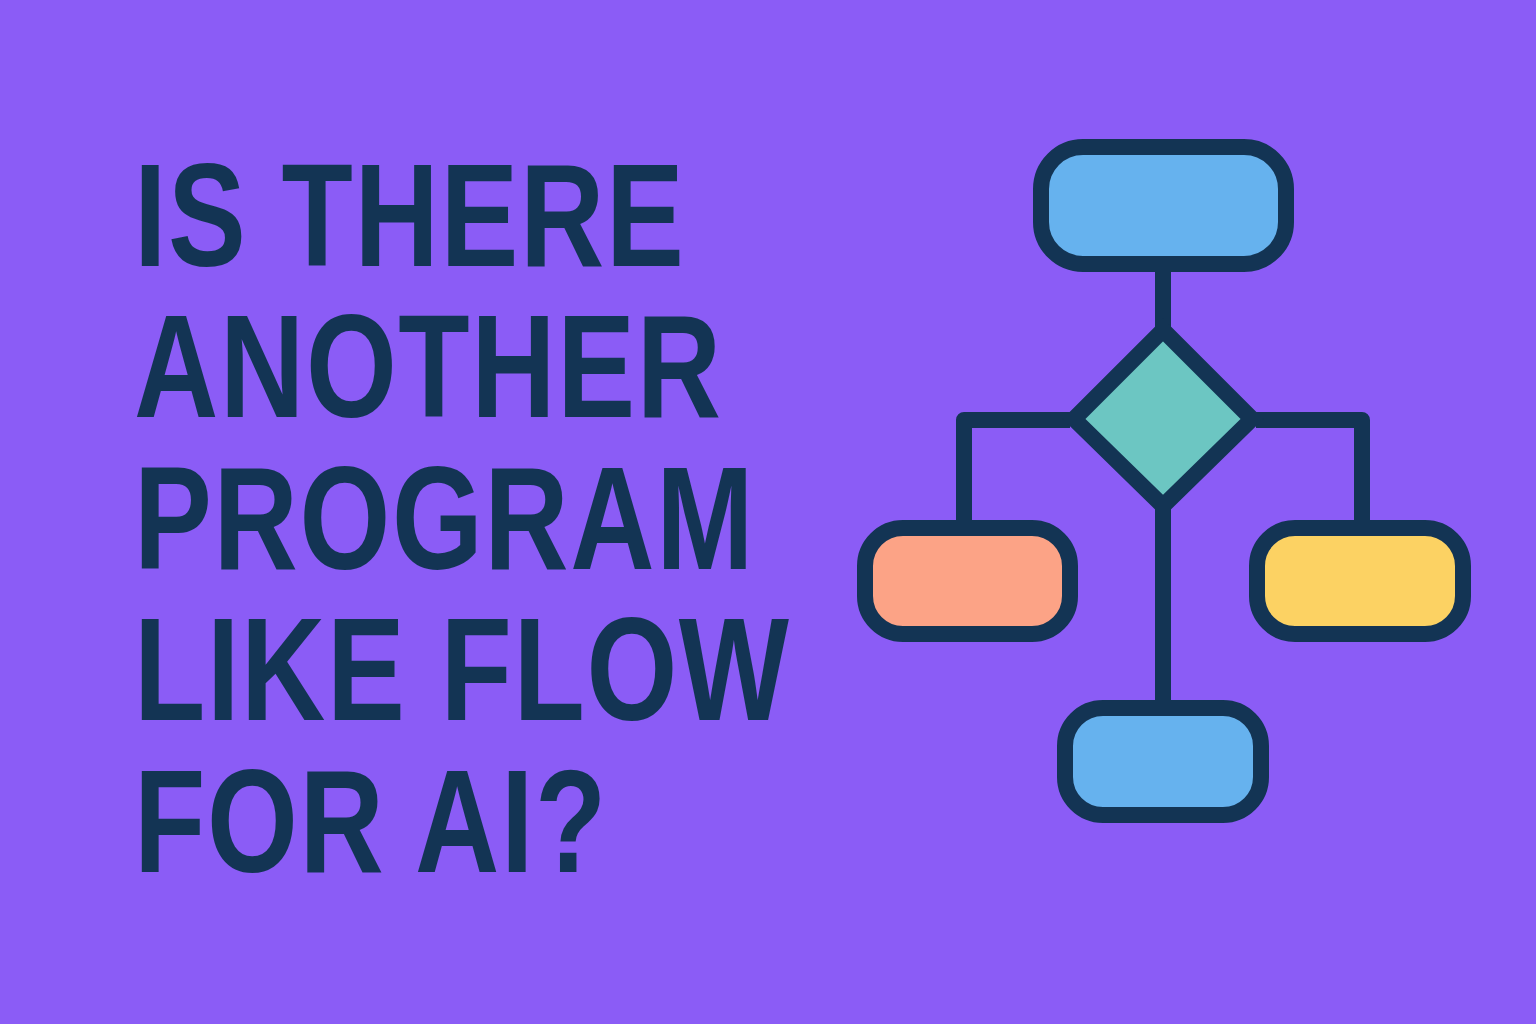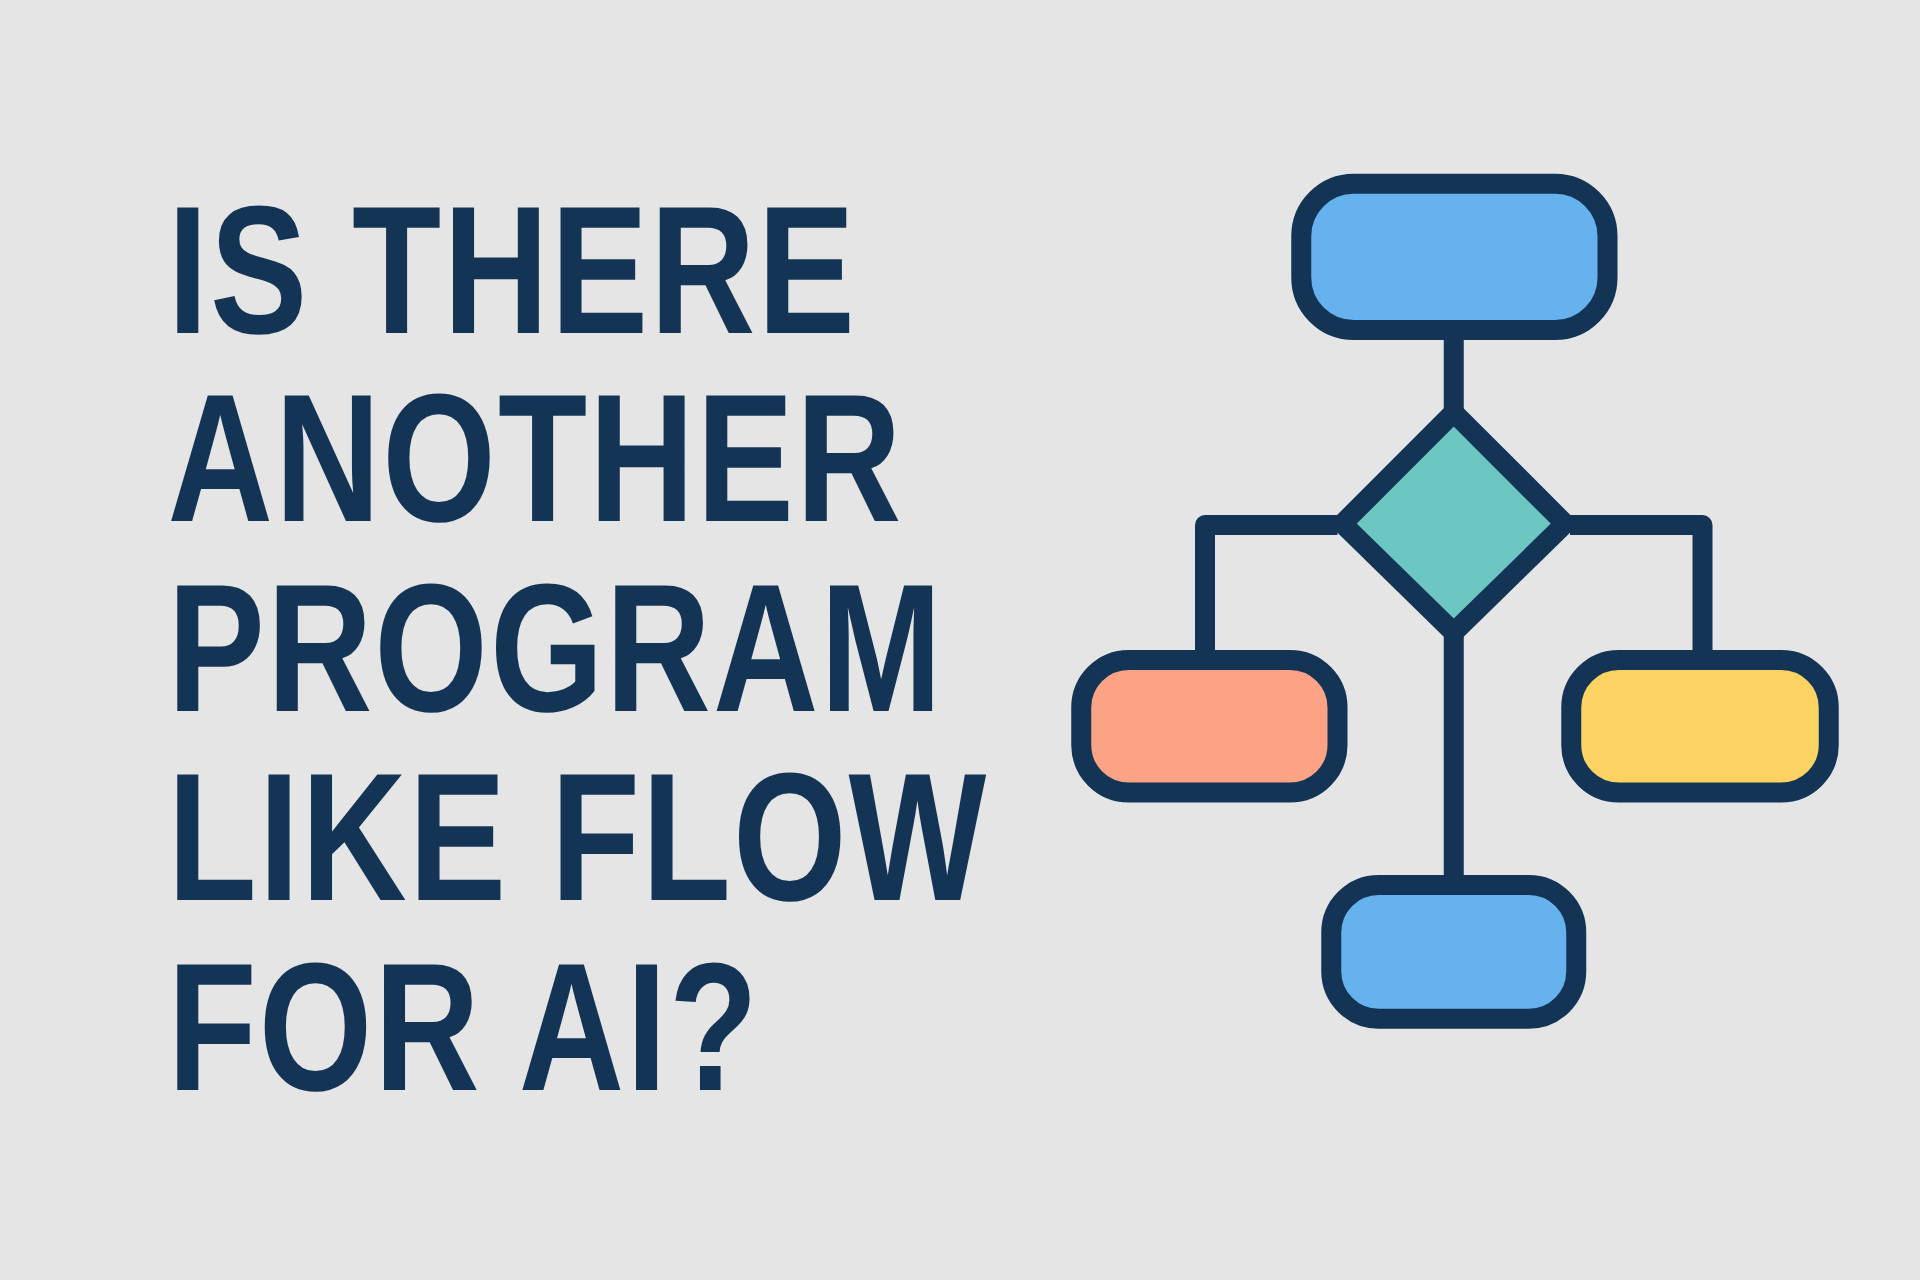--- a/index.html
+++ b/index.html
@@ -7,21 +7,21 @@
       padding: 0;
       width: 1536px;
       height: 1024px;
       overflow: hidden;
       background: #FDF7EE;
     }
     .canvas {
       position: relative;
       width: 1536px;
       height: 1024px;
-      background: #e5e5e5;
+      background: #8b5cf6;
     }
     .headline {
       position: absolute;
       left: 134px;
       top: 0;
       margin: 0;
       padding: 0;
     }
     .headline-line {
       position: absolute;

